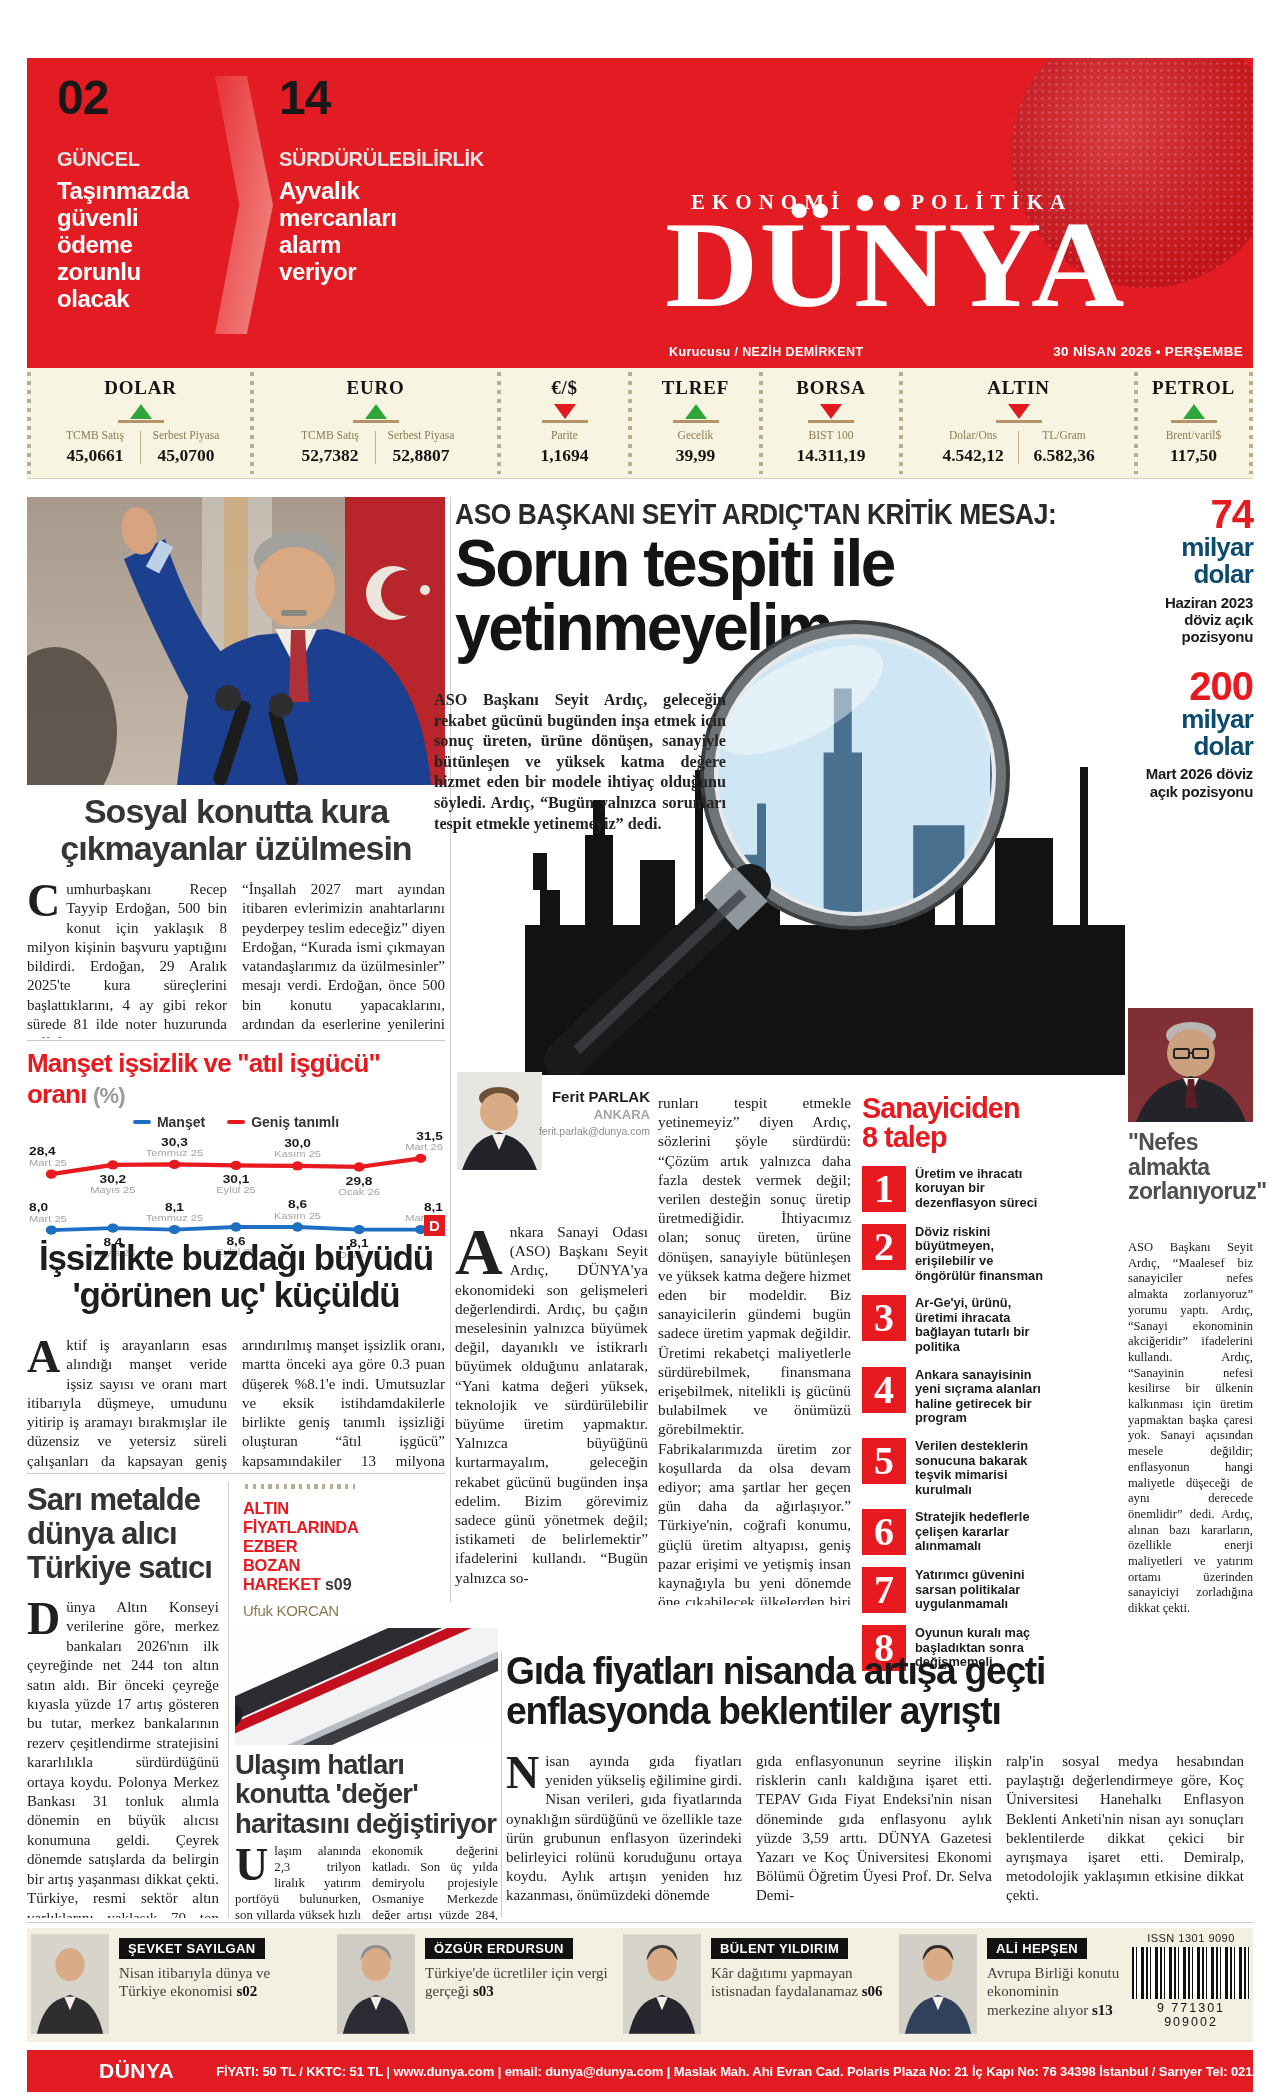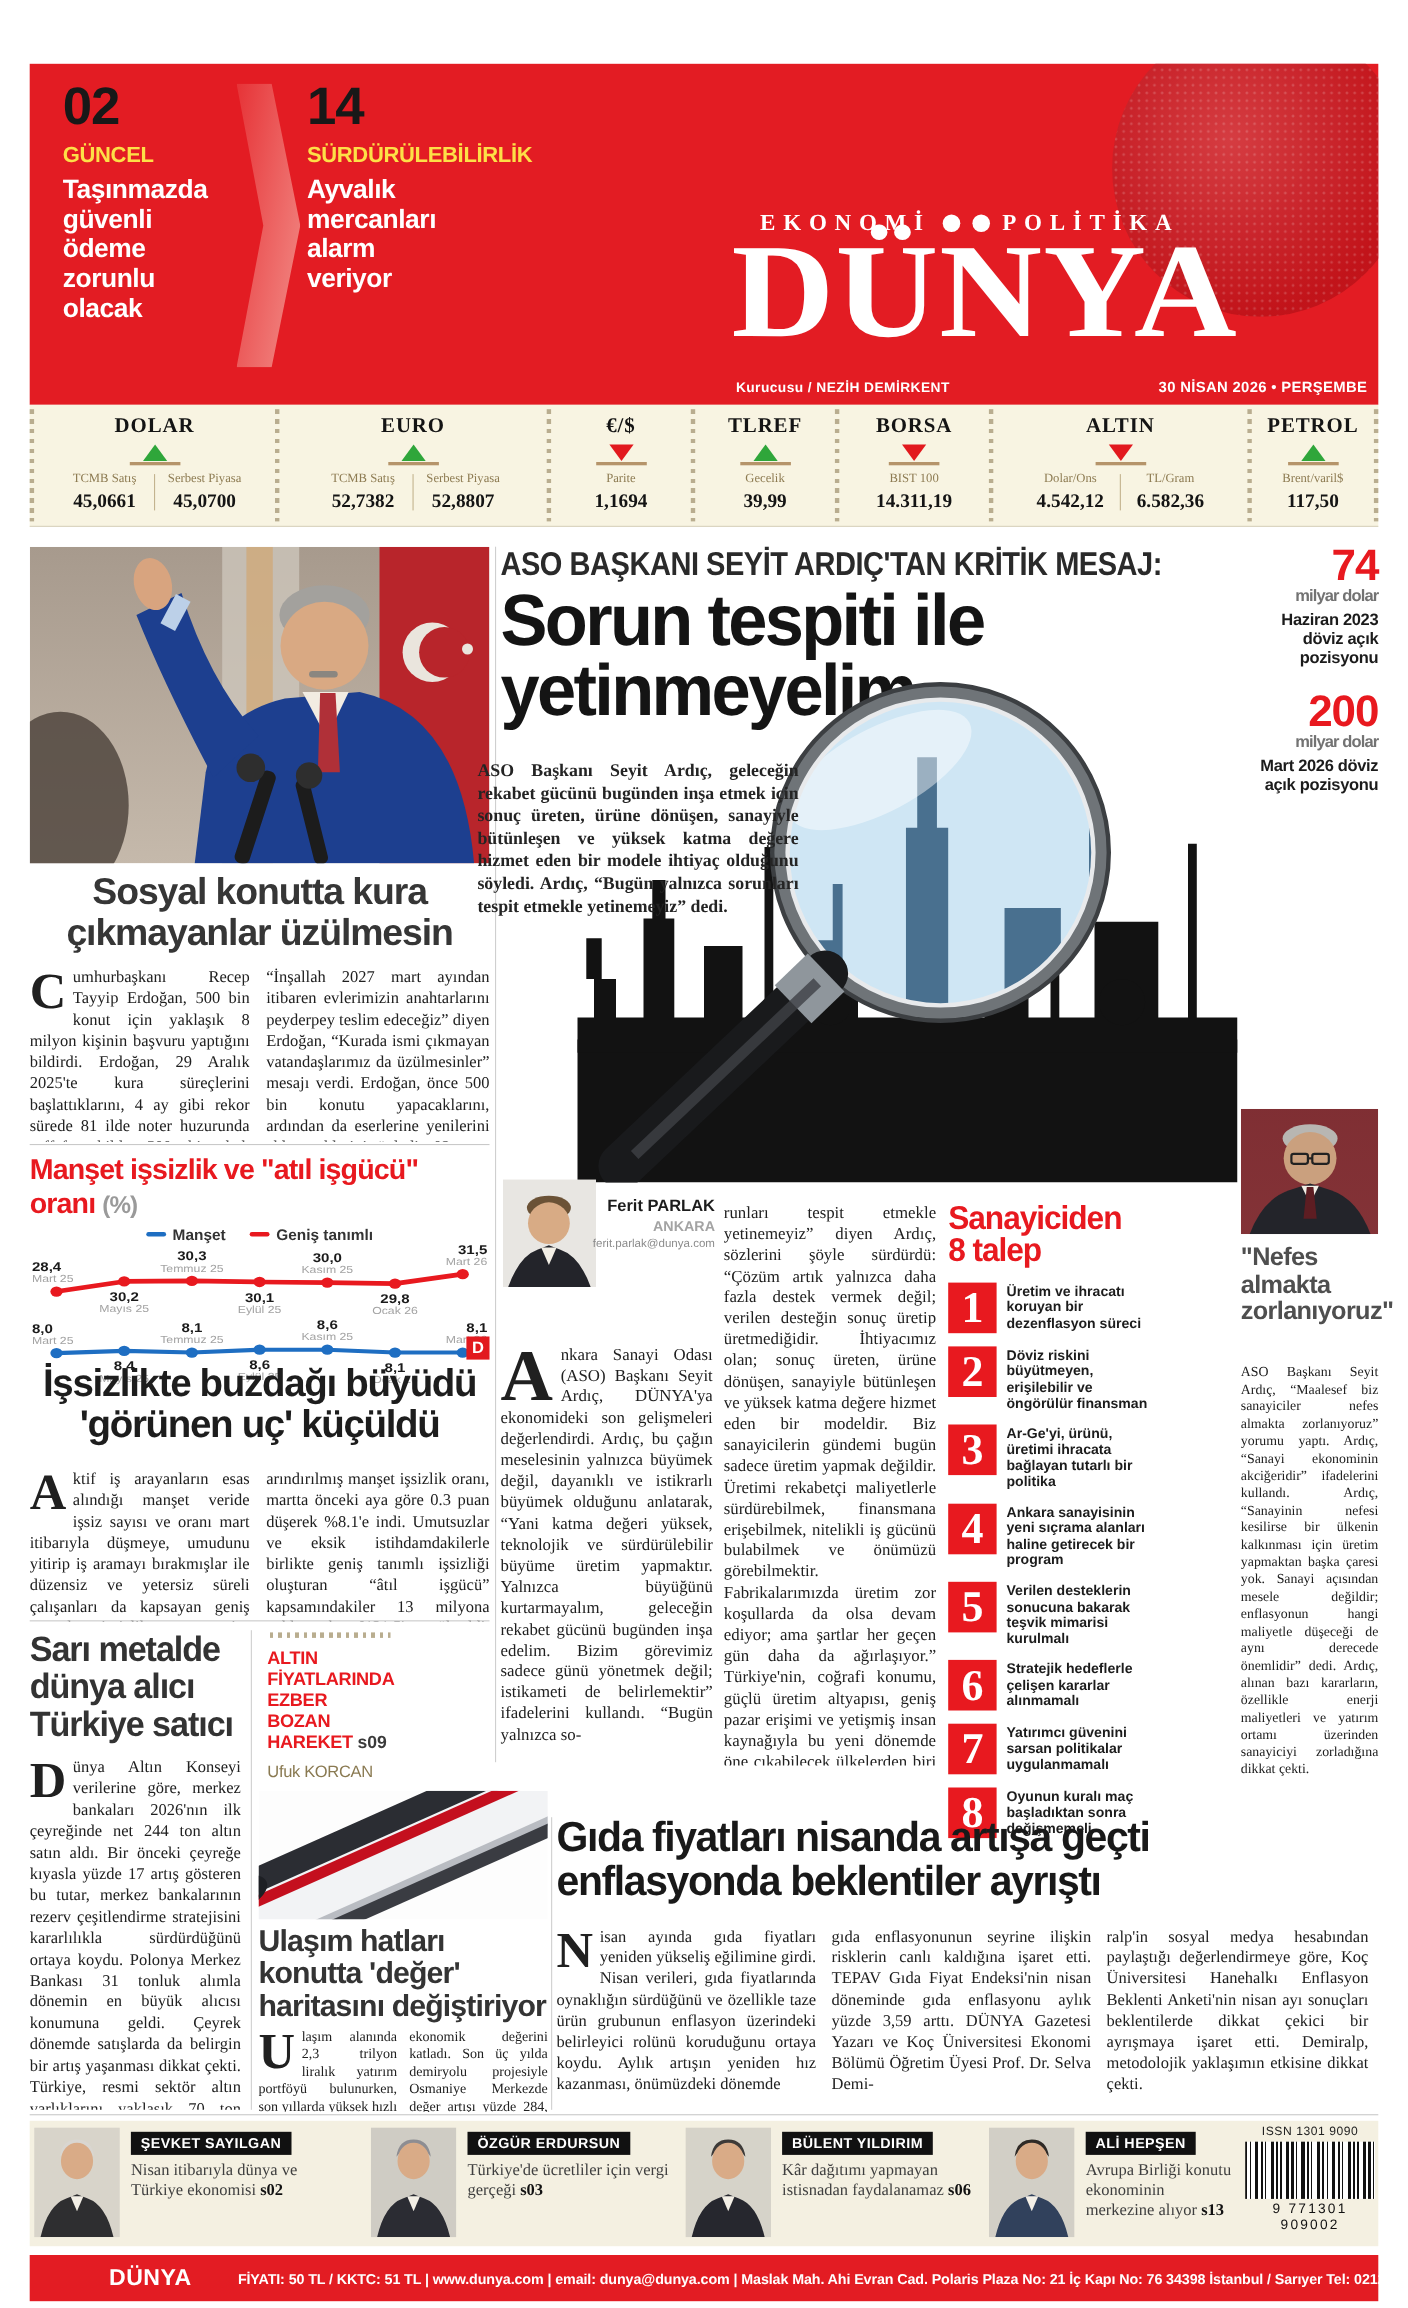--- a/index.html
+++ b/index.html
@@ -12,21 +12,21 @@
   
   .topband{left:27px;top:58px;width:1226px;height:310px;background:#e31c23;overflow:hidden;}
   .globe{position:absolute;right:-28px;top:-40px;width:270px;height:270px;border-radius:50%;
          background:radial-gradient(circle at 40% 40%, rgba(255,255,255,.16), rgba(160,10,16,.25) 70%);
          background-color:rgba(190,20,26,.6);}
   .globe:after{content:"";position:absolute;inset:0;border-radius:50%;
          background-image:radial-gradient(circle, rgba(255,255,255,.5) 1px, transparent 1.6px);
          background-size:7px 7px;opacity:.35;}
   .teaser{position:absolute;top:16px;}
   .t-num{font-size:48px;line-height:1;font-weight:800;color:#181818;letter-spacing:-1px;}
-  .t-sec{margin-top:8px;font-size:20px;font-weight:bold;color:#fde047;letter-spacing:-.3px;}
+  .t-sec{margin-top:26px;font-size:20px;font-weight:bold;color:#e5e5e5;letter-spacing:-.3px;}
   .t-title{margin-top:7px;font-size:24px;line-height:1.12;font-weight:bold;color:#fff;letter-spacing:-.4px;}
   .chev{position:absolute;left:188px;top:18px;width:58px;height:258px;
         background:linear-gradient(100deg, rgba(255,215,195,.12), rgba(255,235,220,.55));
         clip-path:polygon(0 0,55% 0,100% 50%,55% 100%,0 100%,42% 50%);}
   .mast{position:absolute;left:612px;top:0;width:614px;height:310px;}
   .brandline{position:absolute;left:52px;top:132px;display:flex;align-items:center;gap:11px;
              font-family:"Liberation Serif",serif;font-weight:bold;color:#fff;font-size:21px;letter-spacing:7px;}
   .branddot{width:16px;height:16px;border-radius:50%;background:#fff;}
   .mast-title{position:absolute;left:26px;top:146px;font-family:"Liberation Serif",serif;font-weight:900;
               color:#fff;font-size:122px;line-height:1;letter-spacing:1px;transform:scaleX(1.06);transform-origin:left top;}
@@ -94,21 +94,21 @@
   .demands-title{font-size:30px;line-height:.98;font-weight:800;color:#e8191f;letter-spacing:-1px;
                  transform:scaleX(.96);transform-origin:left top;}
   .d-row{display:flex;margin-bottom:12px;}
   .d-num{flex:0 0 44px;height:46px;background:#e8191f;color:#fff;display:flex;align-items:center;justify-content:center;
          font-family:"Liberation Serif",serif;font-weight:bold;font-size:40px;line-height:1;}
   .d-text{padding-left:9px;padding-top:1px;font-size:12.8px;line-height:14.6px;font-weight:bold;color:#1c1c1c;}
 
   
   .stats{left:1128px;top:494px;width:125px;text-align:right;}
   .st-val{font-size:40px;line-height:1;font-weight:800;color:#e8191f;letter-spacing:-1px;}
-  .st-unit{font-size:15px;line-height:1.05;font-weight:800;color:#737373;letter-spacing:-.8px;text-align:right;}
+  .st-unit{font-size:26px;line-height:1.05;font-weight:800;color:#0c4a6e;letter-spacing:-.8px;text-align:right;}
   .st-cap{margin-top:5px;font-size:15px;line-height:1.16;font-weight:bold;color:#1b1b1b;letter-spacing:-.3px;}
   .st-gap{height:20px;}
   .quote-photo{left:1128px;top:1008px;width:125px;height:114px;overflow:hidden;}
   .quote-head{left:1128px;top:1130px;width:125px;font-size:23px;line-height:1.07;font-weight:800;color:#4f4f4f;letter-spacing:-.6px;}
   .quote-body{left:1128px;top:1240px;width:125px;font-family:"Liberation Serif",serif;font-size:12.6px;
               line-height:15.7px;color:#202020;}
 
   
   .gold-head{left:27px;top:1482px;width:195px;font-size:32px;line-height:1.07;font-weight:bold;color:#333;
              letter-spacing:-1px;transform:scaleX(.97);transform-origin:left top;}

